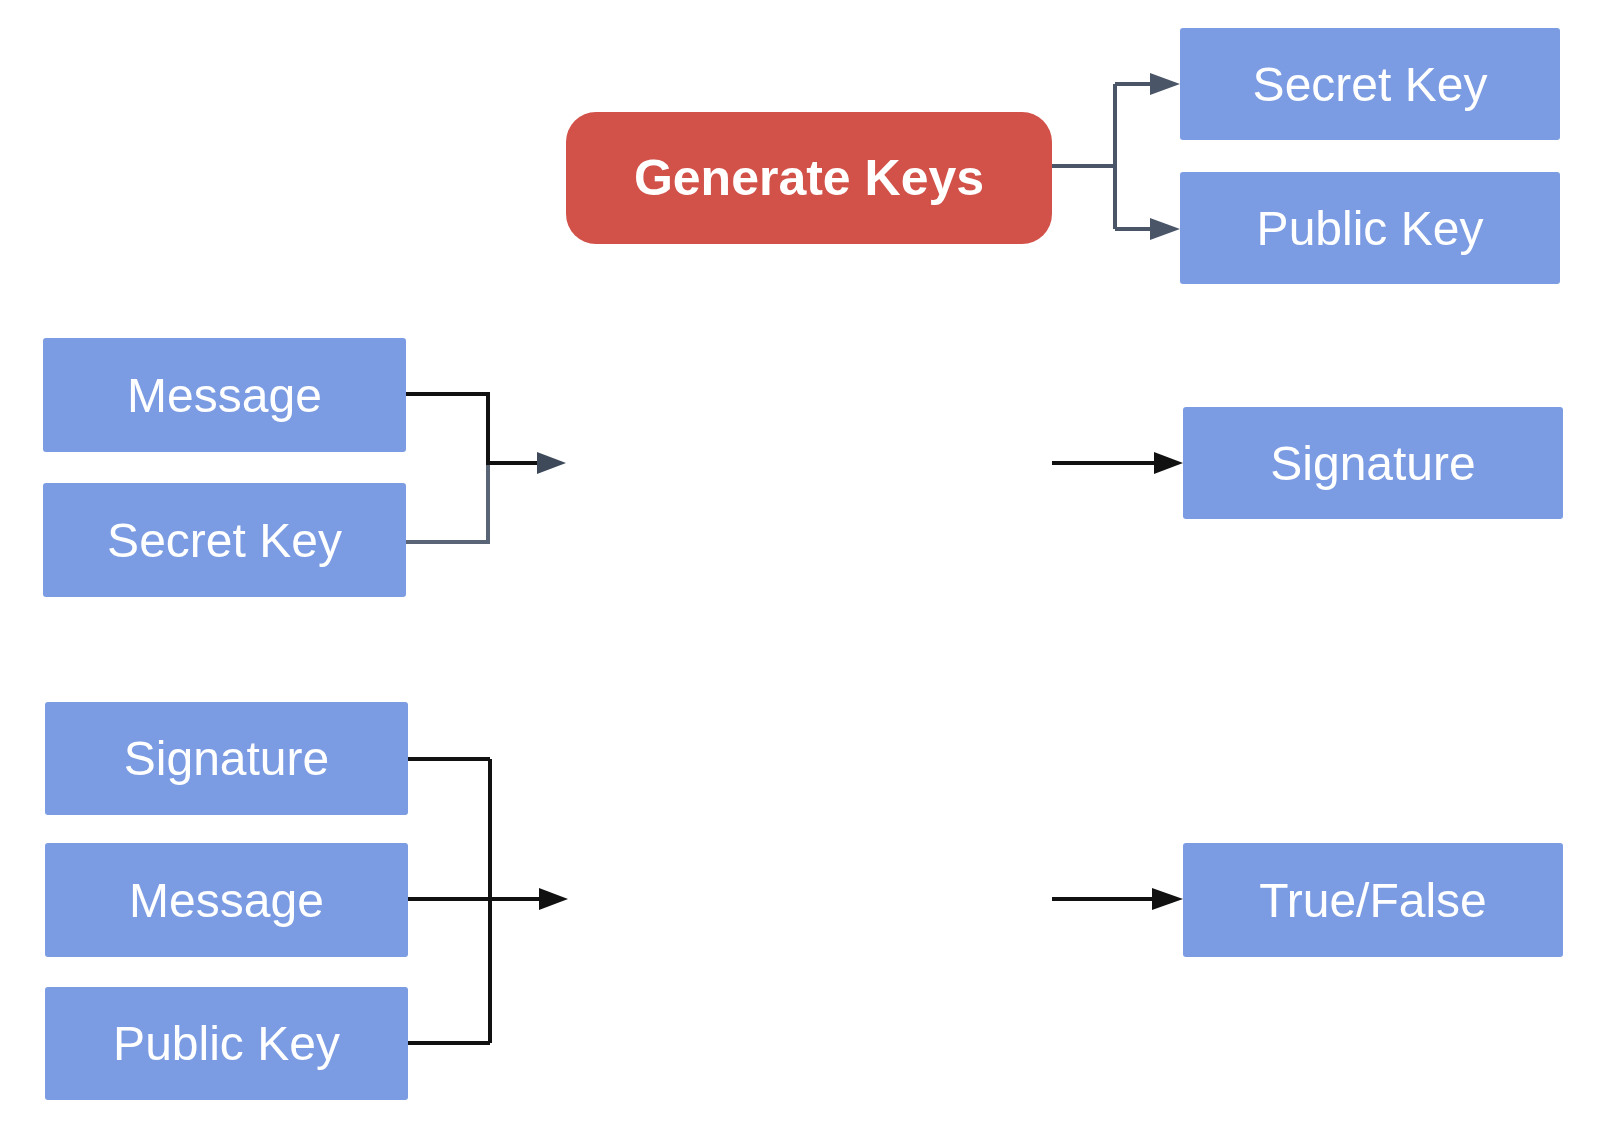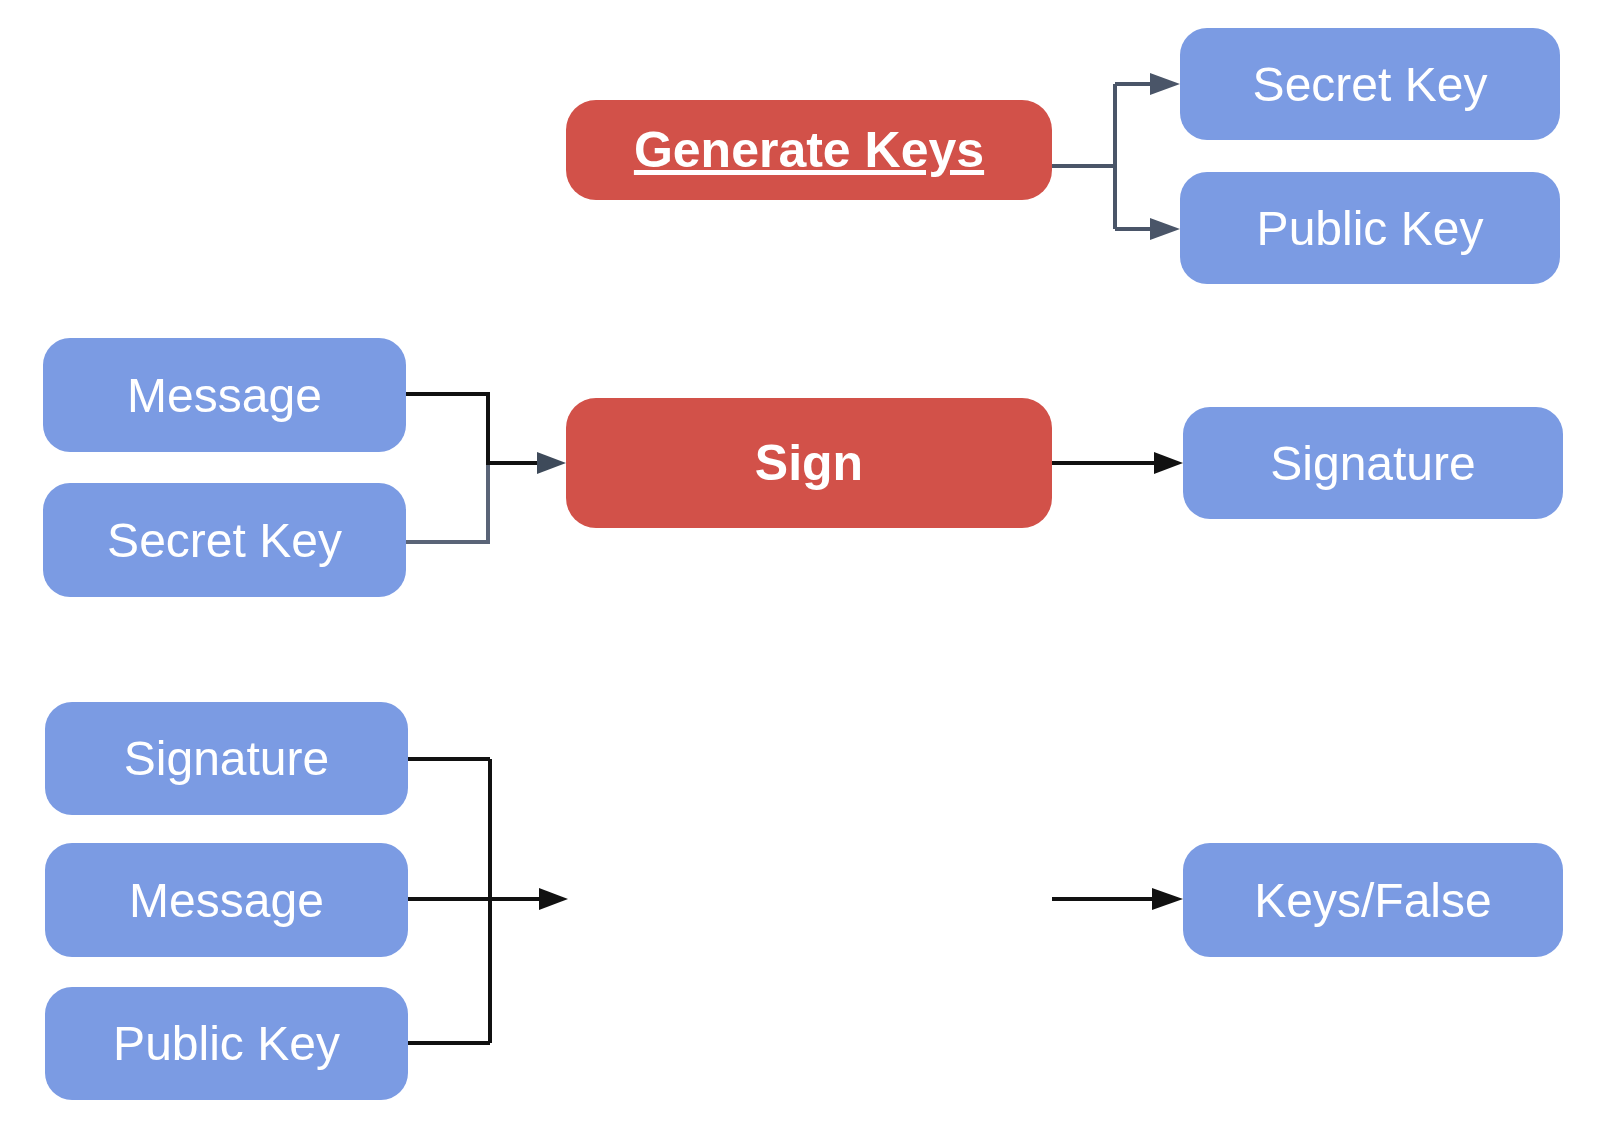--- a/index.html
+++ b/index.html
@@ -25,21 +25,21 @@
     box-sizing: border-box;
   }
   .node.process {
     background: #d25149;
     border-radius: 30px;
     font-size: 50px;
     font-weight: 700;
   }
   .node.data {
     background: #7b9be3;
-    border-radius: 27px;
+    border-radius: 3px;
     font-size: 48px;
     font-weight: 400;
   }
   .connector-layer {
     position: absolute;
     left: 0;
     top: 0;
     width: 1618px;
     height: 1132px;
     pointer-events: none;
@@ -73,49 +73,46 @@
       <path d="M408 759 H490 M408 899 H490 M408 1043 H490 M490 759 V1043 M490 899 H540" fill="none" stroke="#111111" stroke-width="4"></path>
       <polygon points="539,888 568,899 539,910" fill="#111111"></polygon>
     </g>
 
     <g>
       <path d="M1052 899 H1155" fill="none" stroke="#111111" stroke-width="4"></path>
       <polygon points="1152,888 1183,899 1152,910" fill="#111111"></polygon>
     </g>
   </svg>
 
-  <div class="node process" style="left:566px; top:100px; width:486px; height:100px;text-decoration:underline;">
+  <div class="node process" style="left:566px; top:112px; width:486px; height:132px;">
     <span>Generate Keys</span>
   </div>
   <div class="node data" style="left:1180px; top:28px; width:380px; height:112px;">
     <span>Secret Key</span>
   </div>
   <div class="node data" style="left:1180px; top:172px; width:380px; height:112px;">
     <span>Public Key</span>
   </div>
 
   <div class="node data" style="left:43px; top:338px; width:363px; height:114px;">
     <span>Message</span>
   </div>
   <div class="node data" style="left:43px; top:483px; width:363px; height:114px;">
     <span>Secret Key</span>
   </div>
-  <div class="node process" style="left:566px; top:398px; width:486px; height:130px;">
-    <span>Sign</span>
-  </div>
   <div class="node data" style="left:1183px; top:407px; width:380px; height:112px;">
     <span>Signature</span>
   </div>
 
   <div class="node data" style="left:45px; top:702px; width:363px; height:113px;">
     <span>Signature</span>
   </div>
   <div class="node data" style="left:45px; top:843px; width:363px; height:114px;">
     <span>Message</span>
   </div>
   <div class="node data" style="left:45px; top:987px; width:363px; height:113px;">
     <span>Public Key</span>
   </div>
   <div class="node data" style="left:1183px; top:843px; width:380px; height:114px;">
-    <span>Keys/False</span>
+    <span>True/False</span>
   </div>
 
 </div>
 
 </body></html>

